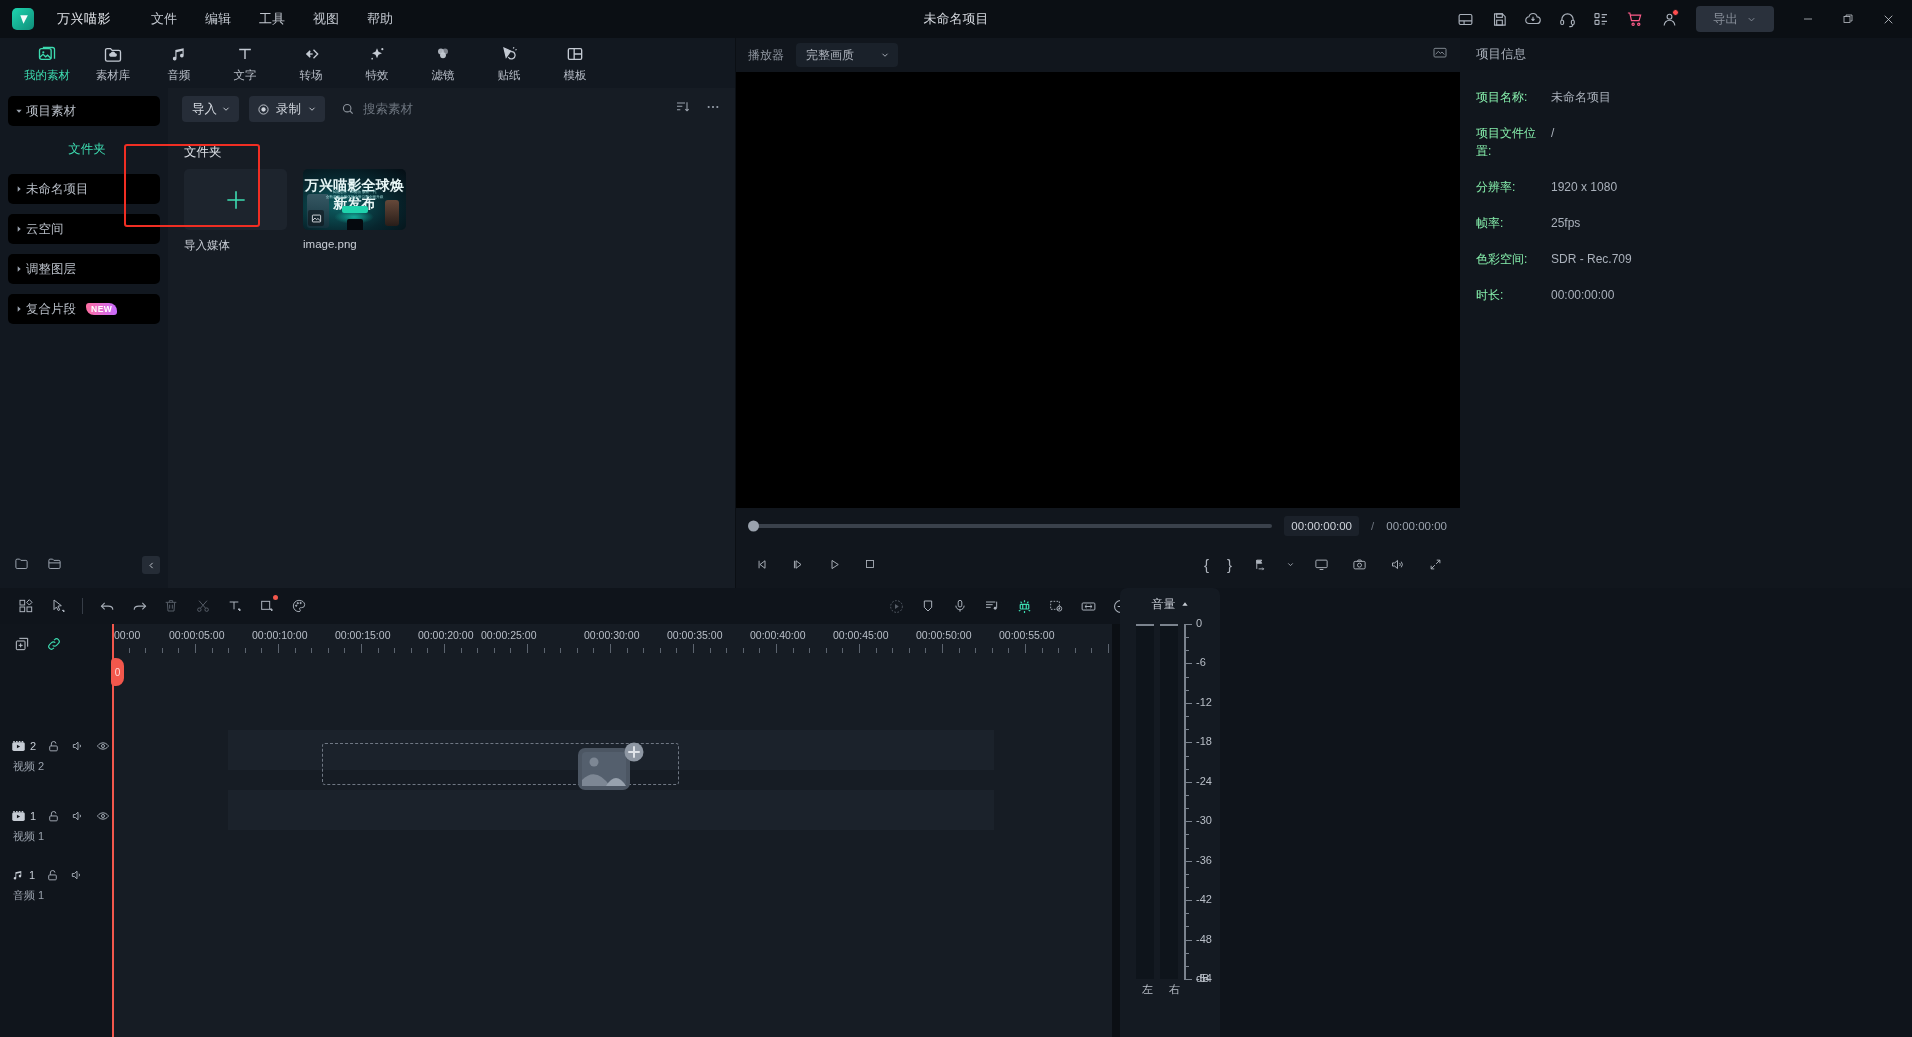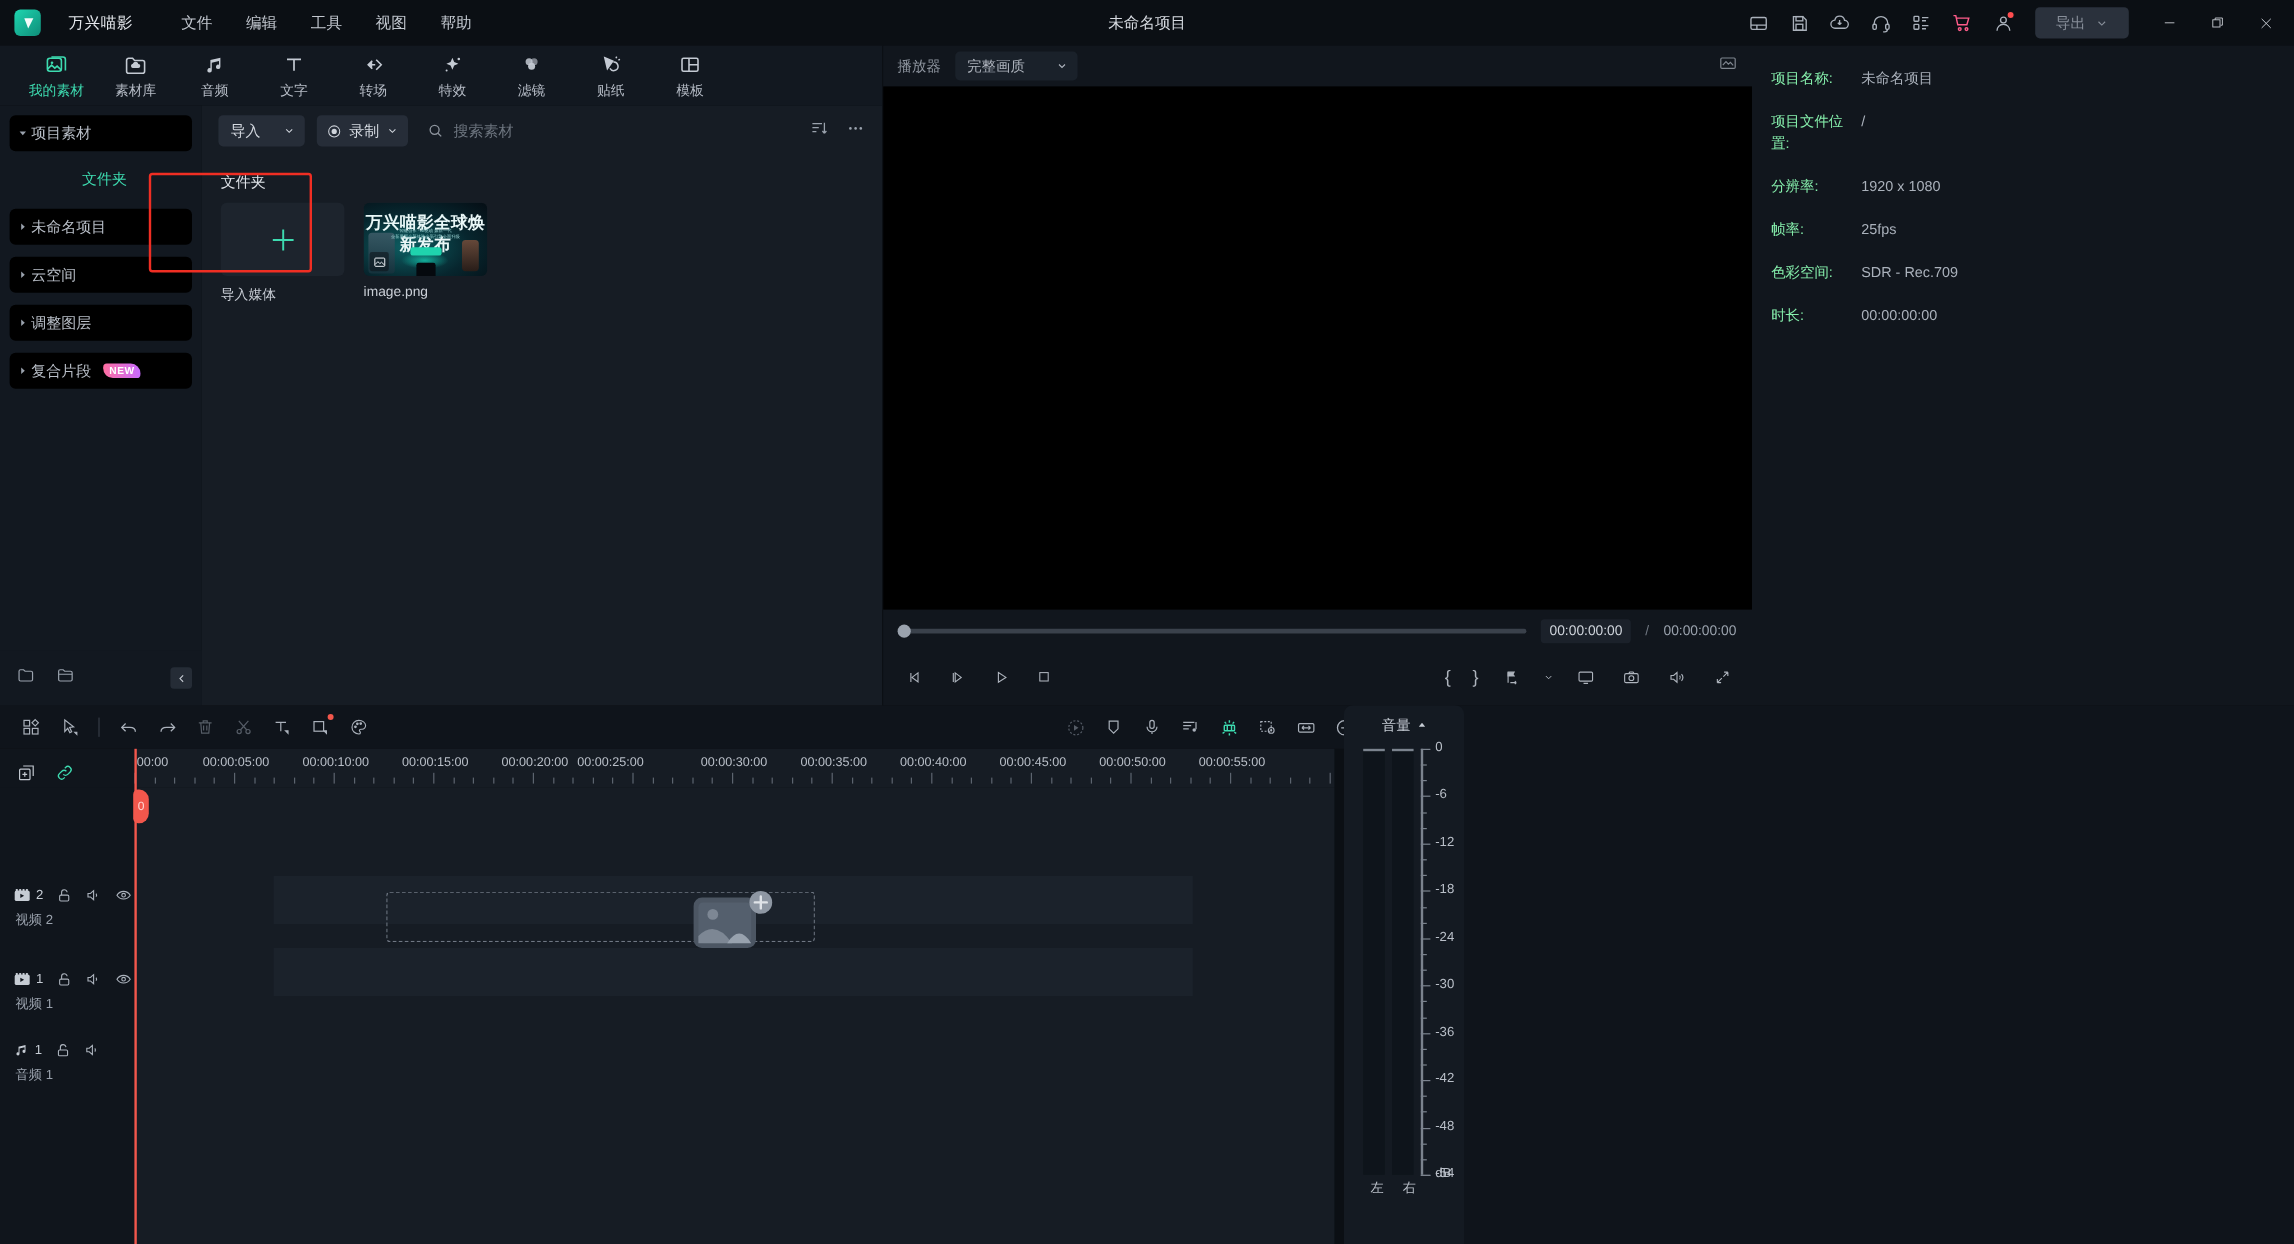--- a/index.html
+++ b/index.html
@@ -100,21 +100,21 @@
   }
 
   
   .media-panel {
     position: absolute; left: 168px; top: 88px; width: 567px; height: 500px;
     background: #161c24;
   }
   .media-toolbar { height: 42px; display: flex; align-items: center; padding: 0 14px; gap: 10px; }
   .btn-import {
     height: 26px; background: #262d38; border-radius: 4px; display:flex; align-items:center;
-    gap:19px; padding: 0 8px 0 10px; font-size: 12.5px; color: #d4d9e0; cursor: default;
+    gap:4px; padding: 0 8px 0 10px; font-size: 12.5px; color: #d4d9e0; cursor: default;
   }
   .btn-record {
     height: 26px; background: #262d38; border-radius: 4px; display:flex; align-items:center;
     gap:6px; padding: 0 8px 0 8px; font-size: 12.5px; color: #d4d9e0; cursor: default;
   }
   .search-wrap { display:flex; align-items:center; gap: 8px; margin-left: 6px; flex: 1; }
   .search-input {
     background: transparent; border: none; outline: none; font-size: 12.5px;
     color: #cfd4db; width: 180px; font-family: inherit;
   }
@@ -712,20 +712,21 @@
         <span class="cbtn">
           <svg width="15" height="15" viewBox="0 0 24 24" fill="none" stroke="currentColor" stroke-width="1.5">
               <path d="M19 5l-6 6M19 5h-5M19 5v5M5 19l6-6M5 19h5M5 19v-5"></path>
             </svg>
         </span>
       </div>
     </div>
   </div>
 
   <div class="props">
+    <div class="props-head">项目信息</div>
     <div class="prow">
       <div class="plabel">项目名称:</div>
       <div class="pval">未命名项目</div>
     </div>
     <div class="prow">
       <div class="plabel">项目文件位置:</div>
       <div class="pval">/</div>
     </div>
     <div class="prow">
       <div class="plabel">分辨率:</div>

